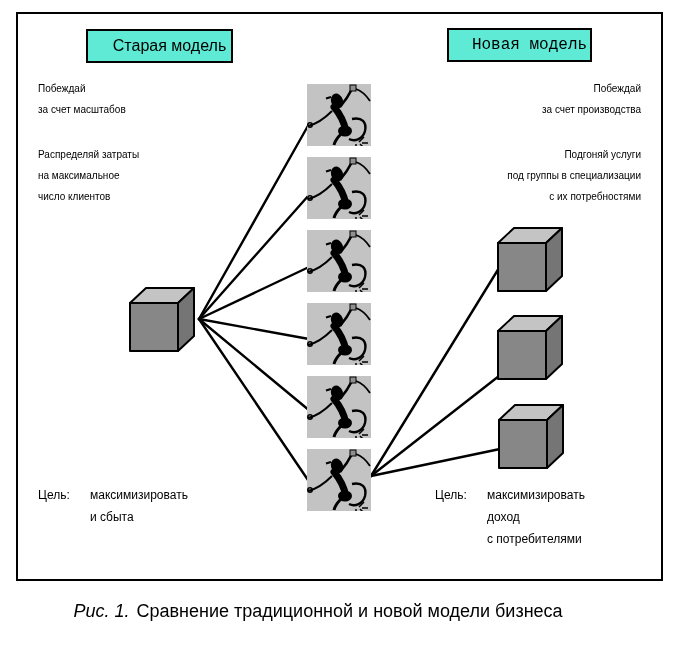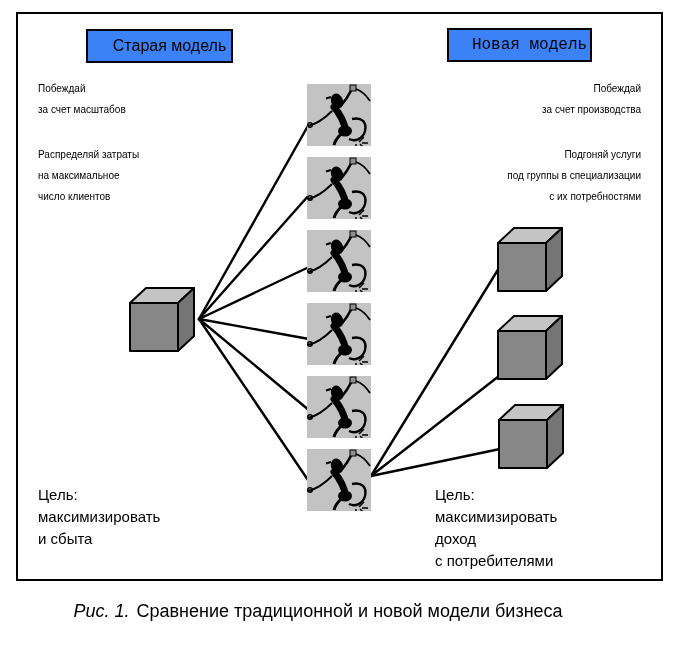--- a/index.html
+++ b/index.html
@@ -7,29 +7,29 @@
     position:relative;width:683px;height:652px;background:#fff;
     font-family:"Liberation Sans",sans-serif;color:#000;overflow:hidden;
   }
   .frame{
     position:absolute;left:16px;top:12px;width:647px;height:569px;
     border:2px solid #000;box-sizing:border-box;background:#fff;
   }
   .model-title{
     position:absolute;border:2px solid #000;box-sizing:border-box;
     display:flex;align-items:center;justify-content:center;
-    font-size:16px;background:#3b82f6;padding-left:20px;
+    font-size:16px;background:#5eead4;padding-left:20px;
   }
   .title-old{left:86px;top:29px;width:147px;height:34px;}
   .title-new{left:447px;top:28px;width:145px;height:34px;font-family:Liberation Mono, monospace;}
   .principles{position:absolute;font-size:10px;line-height:21px;}
   .principles-left{left:38px;top:78px;text-align:left;}
   .principles-right{right:42px;top:78px;text-align:right;}
   .principles .para2{margin-top:24px;}
-  .goal{position:absolute;display:flex;font-size:15px;line-height:22px;flex-direction:column;}
+  .goal{position:absolute;display:flex;font-size:12px;line-height:22px;}
   .goal-left{left:38px;top:484px;}
   .goal-right{left:435px;top:484px;}
   .goal .goal-label{width:52px;flex:none;}
   svg.lines{position:absolute;left:0;top:0;}
   .cube{position:absolute;width:66px;height:66px;}
   .cube-old{left:129px;top:286px;}
   .cube-new-1{left:497px;top:226px;}
   .cube-new-2{left:497px;top:314px;}
   .cube-new-3{left:498px;top:403px;}
   .person{position:absolute;left:307px;width:64px;height:62px;}

